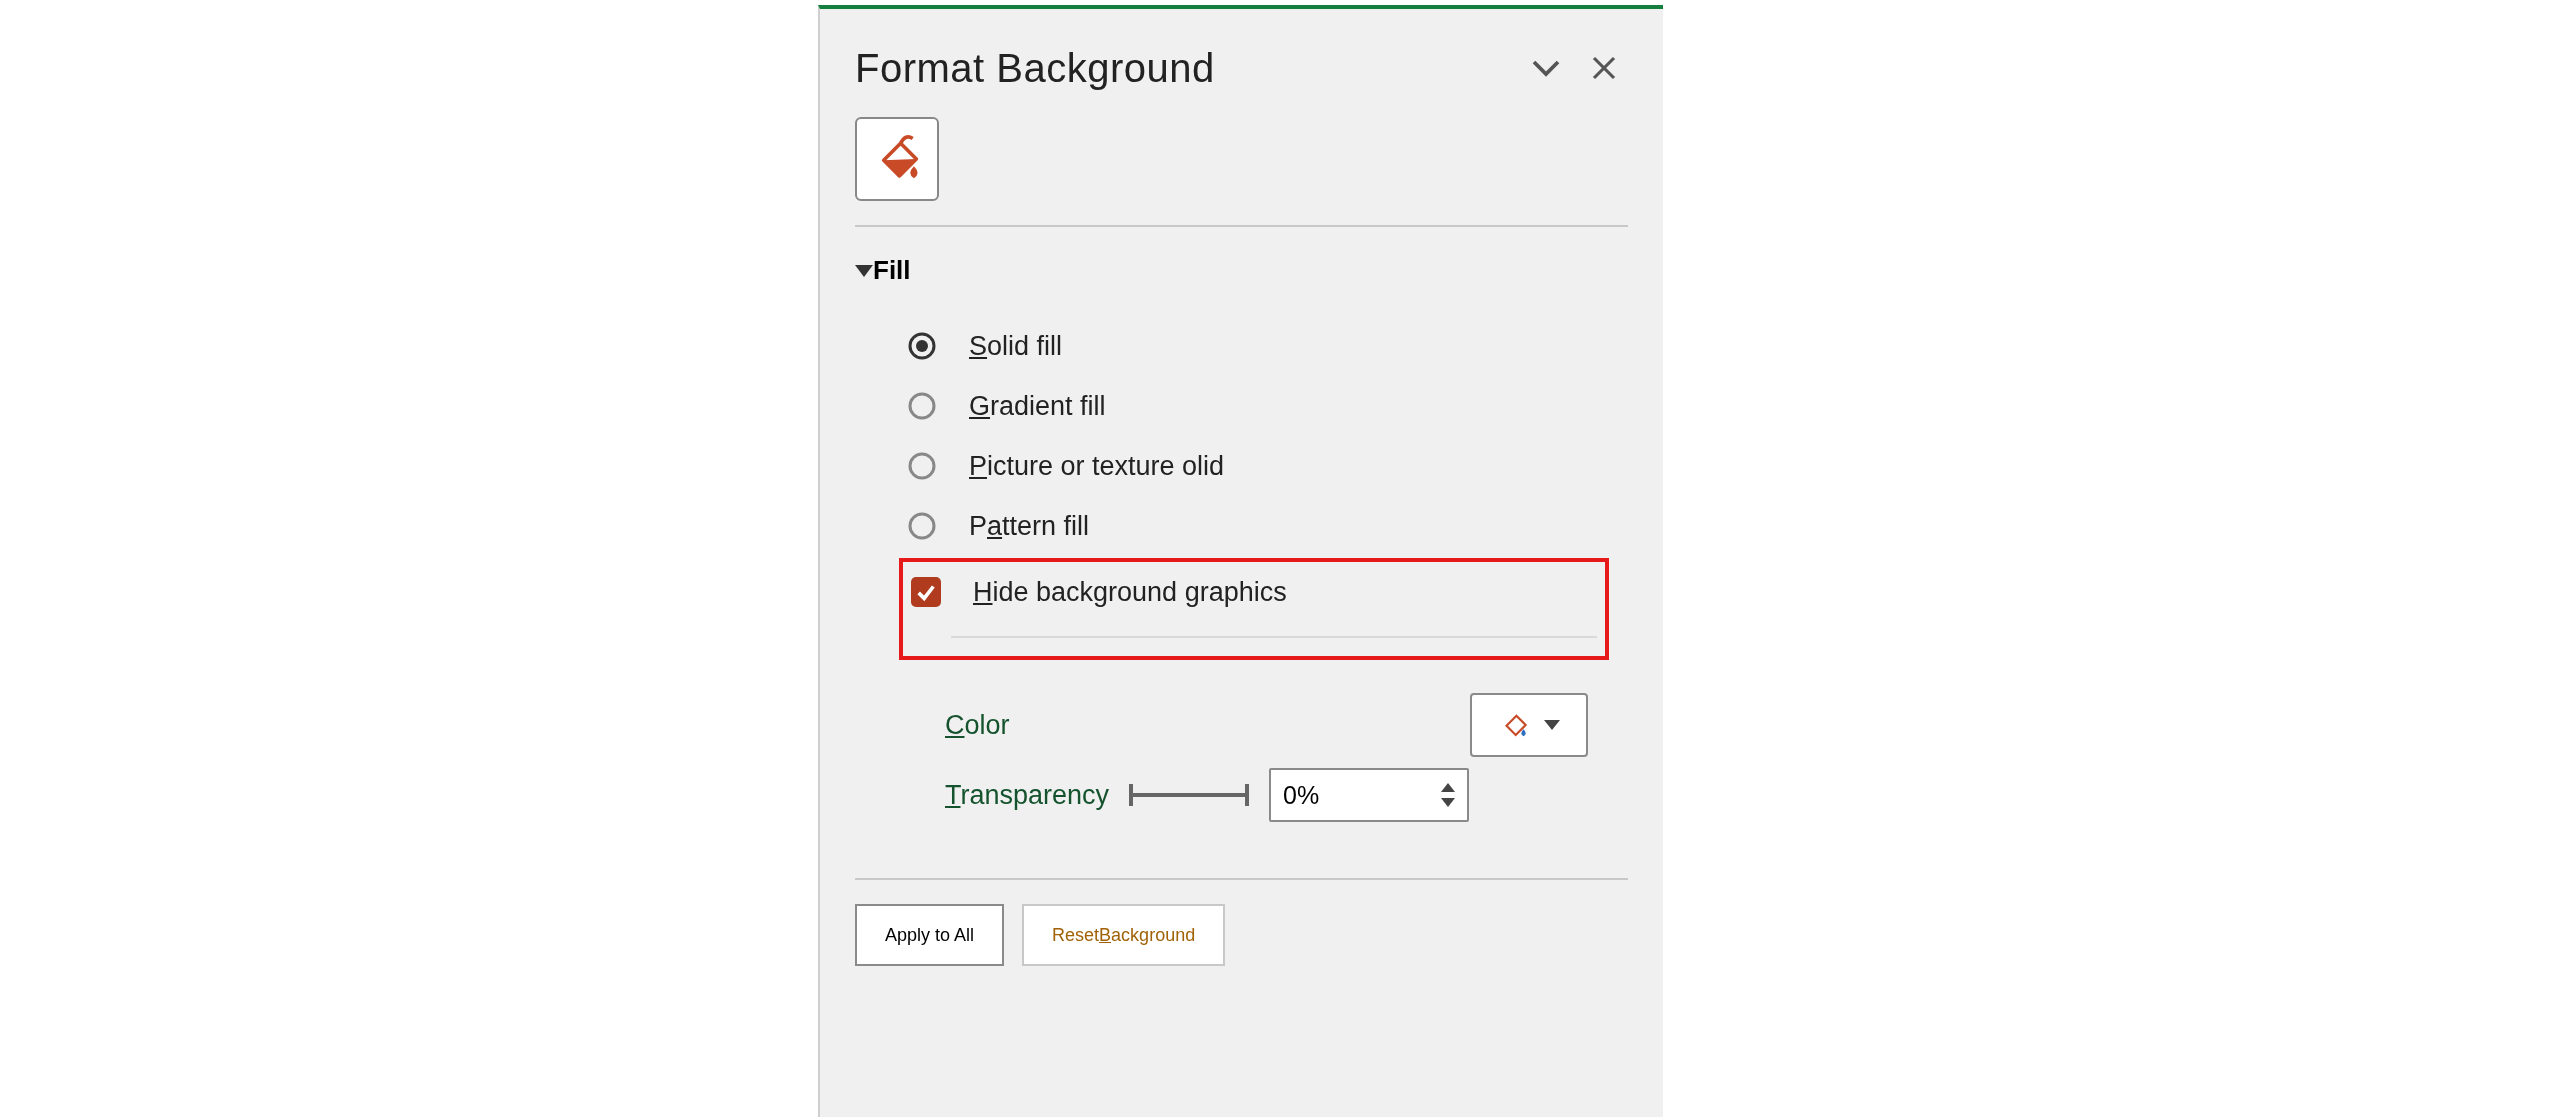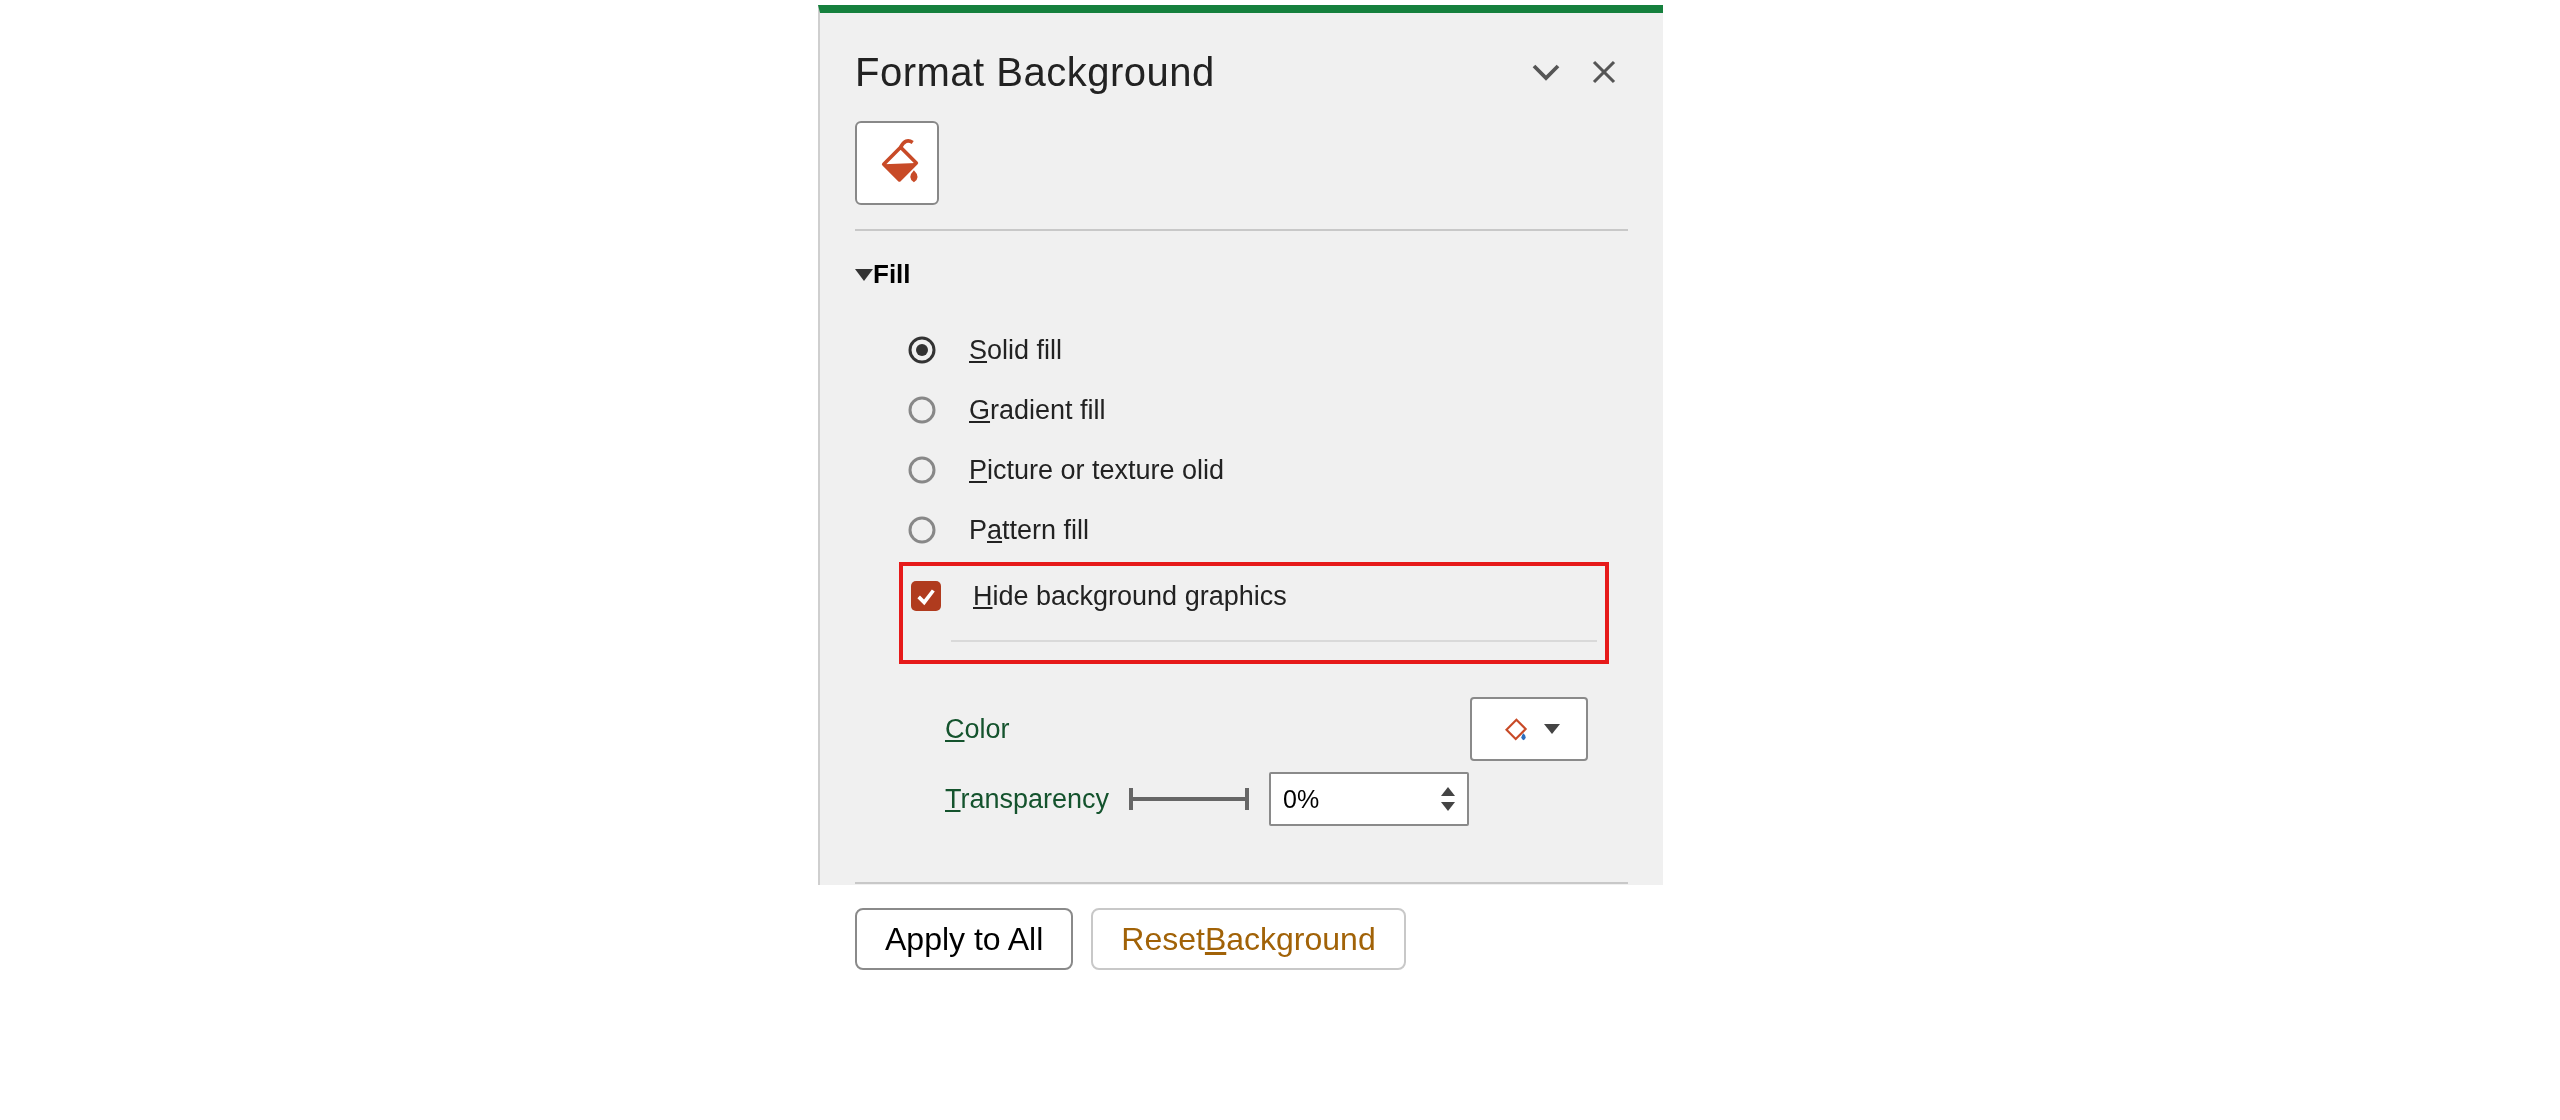--- a/index.html
+++ b/index.html
@@ -12,24 +12,24 @@
     color: #000000;
     width: 2560px;
     height: 1120px;
     position: relative;
   }
   .pane {
     position: absolute;
     left: 818px;
     top: 5px;
     width: 845px;
-    height: 880px;
+    height: 1112px;
     background: #f0f0f0;
     border-left: 2px solid #cfcfcf;
-    border-top: 8px solid #15803d;
+    border-top: 4px solid #15803d;
     padding: 0;
   }
   .pane-header {
     display: flex;
     align-items: center;
     padding: 35px 35px 10px 35px;
   }
   .pane-title {
     font-size: 40px;
     font-weight: 400;
@@ -237,23 +237,23 @@
   }
   .footer {
     display: flex;
     gap: 18px;
     padding: 24px 35px 0 35px;
   }
   .btn {
     height: 62px;
     padding: 0 28px;
     border: 2px solid #8a8a8a;
-    border-radius: 8px;
+    border-radius: 0;
     background: #fff;
-    font-size: 32px;
+    font-size: 18px;
     display: inline-flex;
     align-items: center;
     justify-content: center;
   }
   .btn.disabled {
     color: #a16207;
     border-color: #c8c8c8;
   }
 </style>
 </head>

